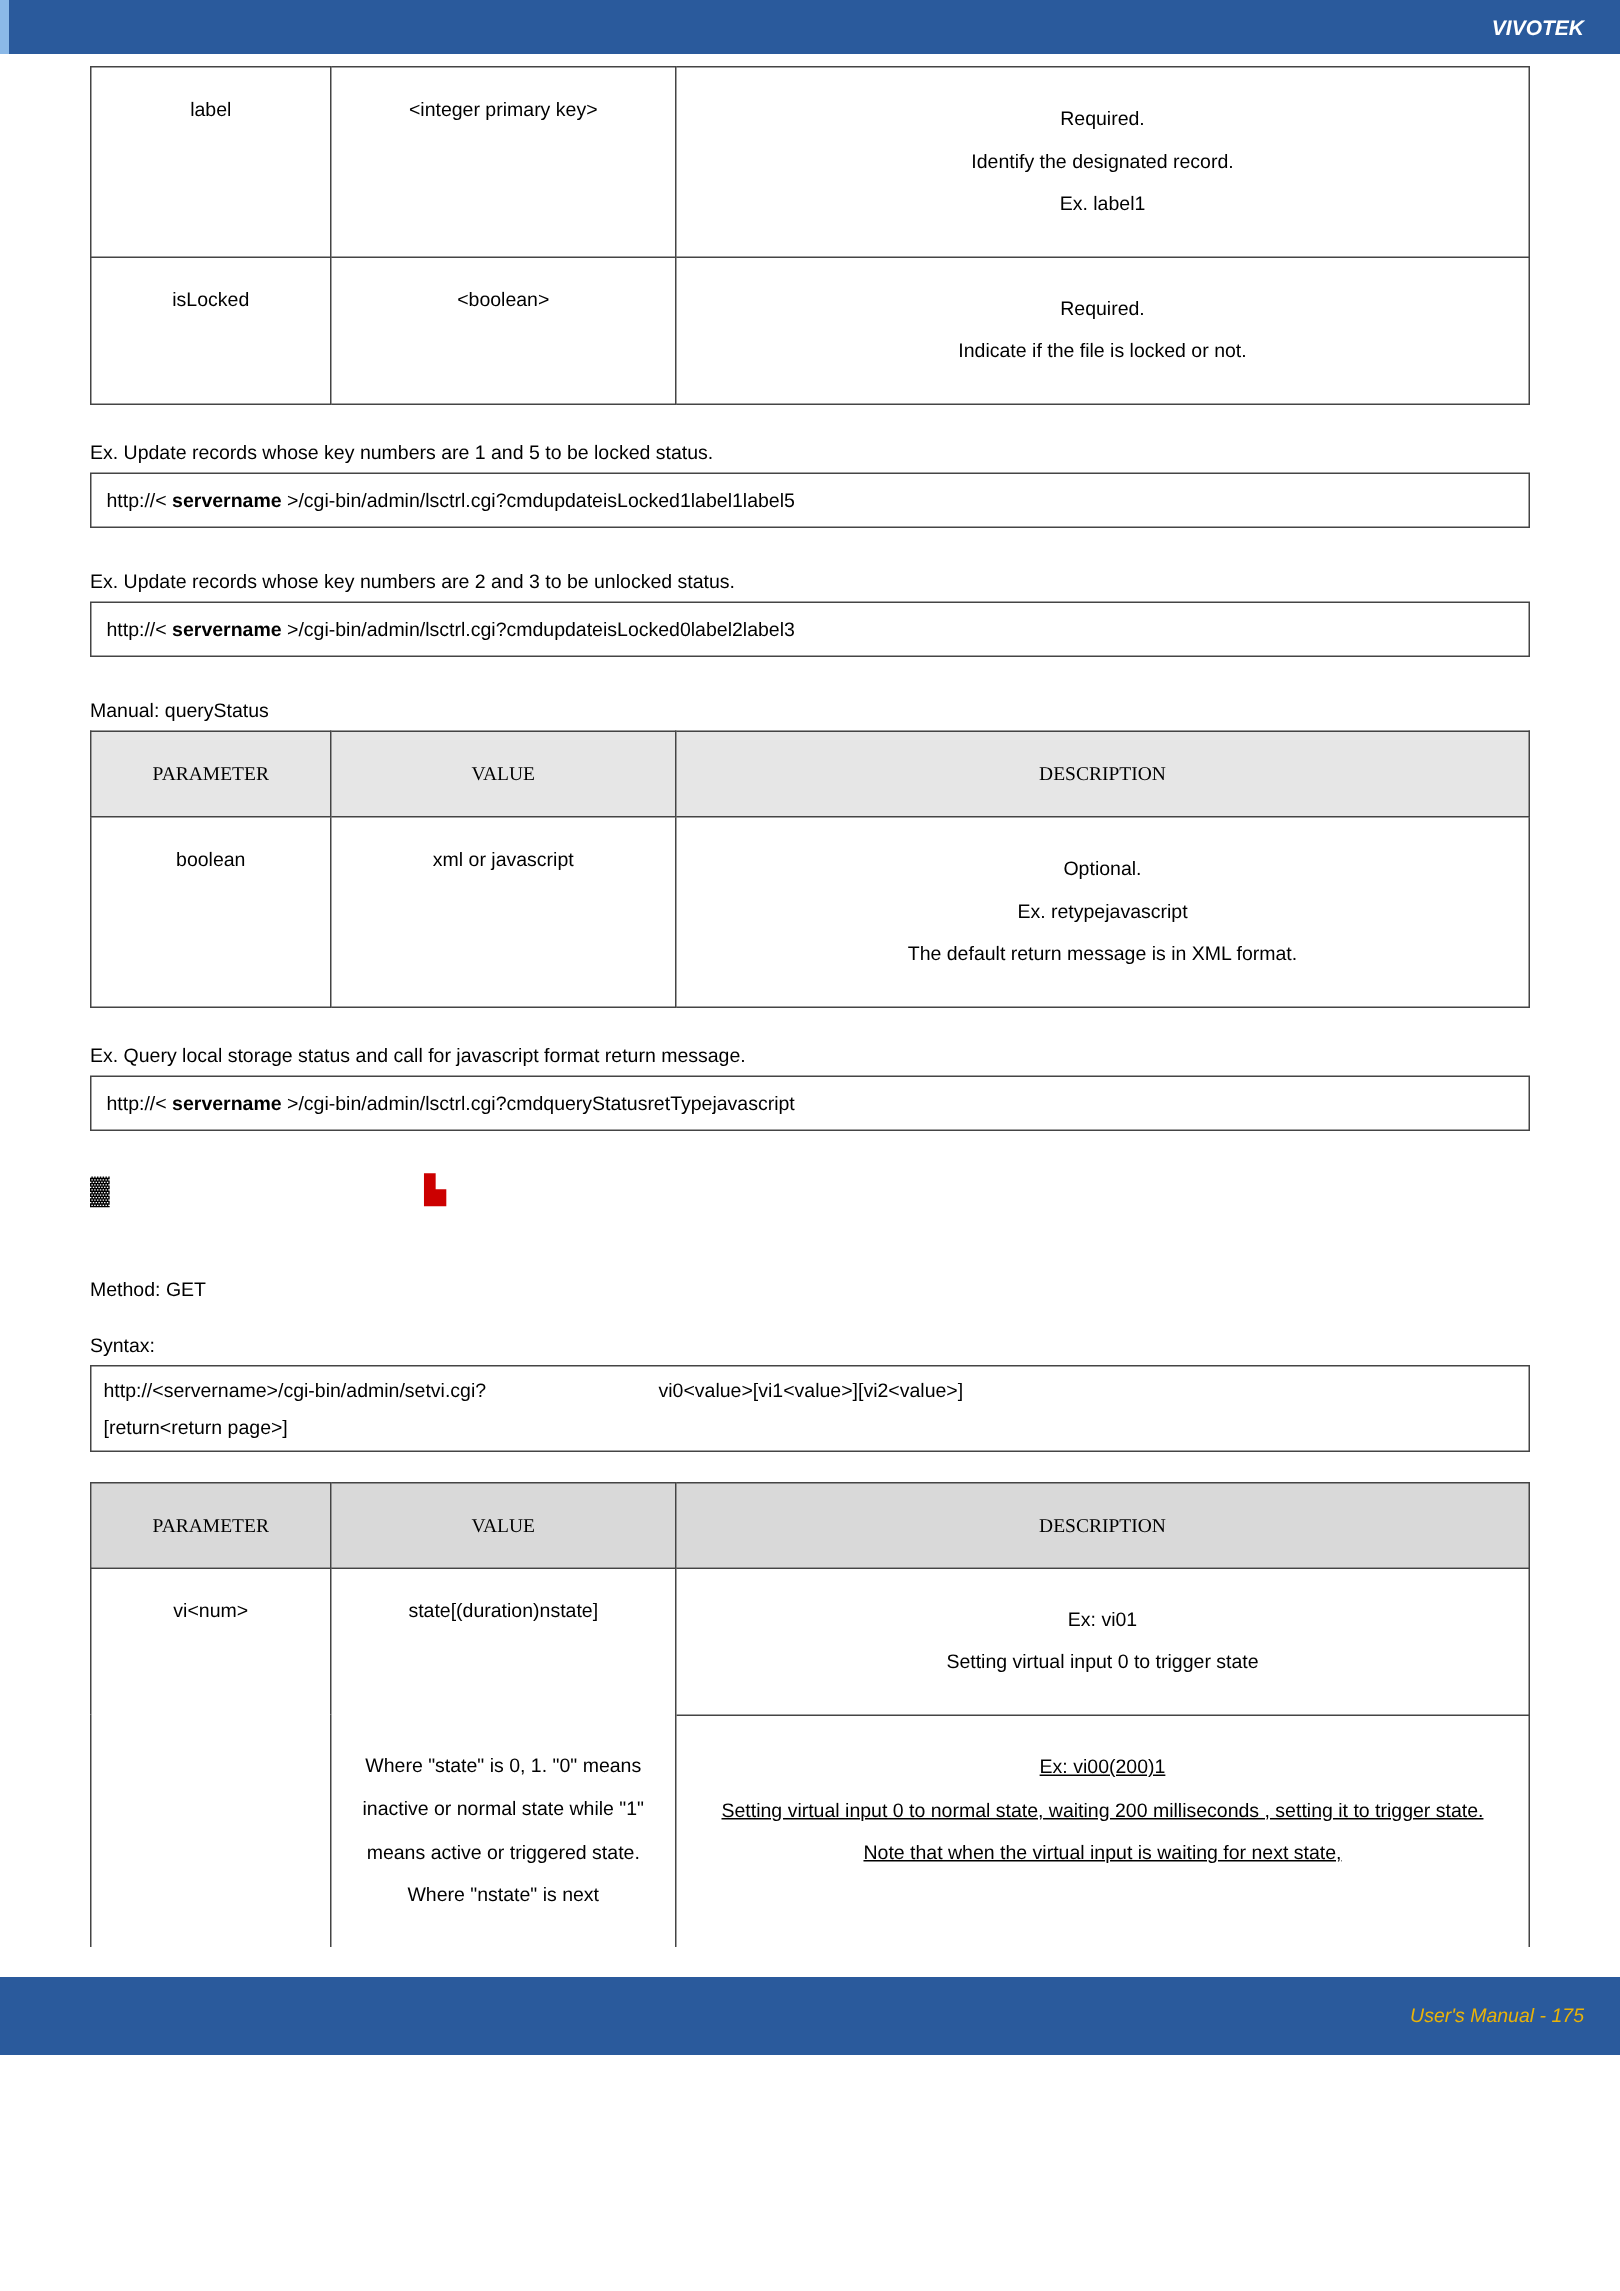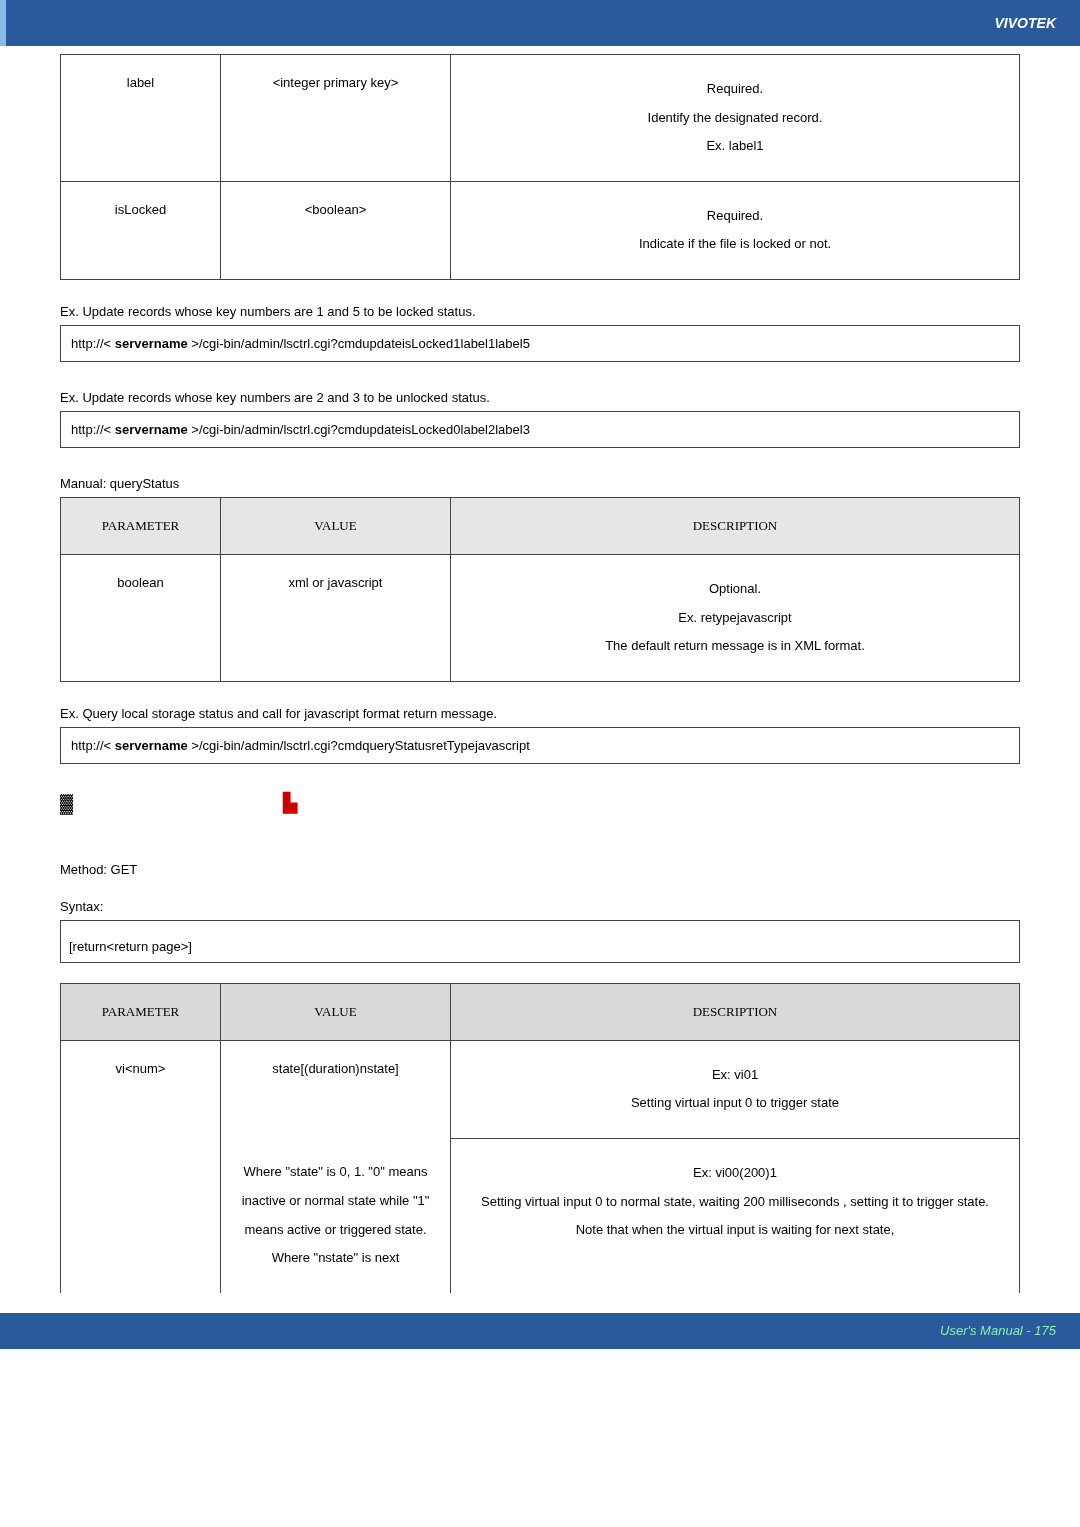--- a/index.html
+++ b/index.html
@@ -1,17 +1,17 @@
 <!DOCTYPE html>
 <html><head>
 <meta charset="utf-8">
 <style>
   * { box-sizing: border-box; margin: 0; padding: 0; }
   body { font-family: Arial, Helvetica, sans-serif; font-size: 13px; color: #000; background: #fff; width: 1080px; }
-  .topbar { height: 46px; background: #2a5a9c; border-left: 6px solid #8bb9e8; color: #fff; display: flex; justify-content: flex-end; align-items: center; padding-right: 24px; font-style: italic; font-weight: bold; font-size: 14px; }
+  .topbar { height: 36px; background: #2a5a9c; border-left: 6px solid #8bb9e8; color: #fff; display: flex; justify-content: flex-end; align-items: center; padding-right: 24px; font-style: italic; font-weight: bold; font-size: 14px; }
   .content { padding: 8px 60px 0 60px; }
   table { border-collapse: collapse; width: 100%; table-layout: fixed; }
   table.params { margin-bottom: 24px; }
   table.params th, table.params td { border: 1px solid #444; padding: 20px 8px; vertical-align: top; text-align: center; font-weight: normal; }
   table.params thead th { background: #d9d9d9; font-family: Liberation Serif, serif; }
   table.params thead.light th { background: #e6e6e6; }
   .col-param { width: 160px; }
   .col-value { width: 230px; }
   .ex-text { margin: 4px 0 6px 0; }
   .codebox { border: 1px solid #444; padding: 10px 10px; margin-bottom: 28px; }
@@ -19,21 +19,21 @@
   .subhead { margin: 20px 0 6px 0; }
   .sectionglyph { font-size: 18px; font-weight: bold; margin: 18px 0 14px 0; }
   .note-line { margin-bottom: 12px; }
   .method-line { margin-bottom: 22px; margin-top: 48px; }
   .syntax-line { margin-bottom: 6px; }
   .syntax-box { border: 1px solid #444; padding: 8px 8px; margin-bottom: 20px; }
   .syntax-row { display: flex; }
   .syntax-row > div:first-child { width: 370px; }
   .syntax-line2 { margin-top: 10px; }
   table.params td .multi { line-height: 2.2; }
-  .footer { height: 36px; background: #2a5a9c; color: #86efac; display: flex; justify-content: flex-end; align-items: center; padding-right: 24px; font-style: italic; font-size: 13px; margin-top: 20px; }
+  .footer { height: 52px; background: #2a5a9c; color: #eab308; display: flex; justify-content: flex-end; align-items: center; padding-right: 24px; font-style: italic; font-size: 13px; margin-top: 20px; }
   .descpad { line-height: 2.2; }
 </style>
 </head>
 <body>
 
 <div class="topbar">
   <span>VIVOTEK</span>
 </div>
 
 <div class="content">
@@ -110,20 +110,24 @@
   <div class="sectionglyph">
     <span style="display:inline-block;">▓</span>
     <span style="display:inline-block; width:200px;"></span>
     <span style="display:inline-block; color:#c00;">▙</span>
   </div>
 
   <p class="method-line">Method: GET</p>
 
   <p class="syntax-line">Syntax:</p>
   <div class="syntax-box">
+    <div class="syntax-row">
+      <div>http://&lt;servername&gt;/cgi-bin/admin/setvi.cgi?</div>
+      <div>vi0&lt;value&gt;[vi1&lt;value&gt;][vi2&lt;value&gt;]</div>
+    </div>
     <div class="syntax-line2">[return&lt;return page&gt;]</div>
   </div>
 
   <table class="params" style="margin-bottom:0;">
     <colgroup>
         <col class="col-param">
         <col class="col-value">
         <col>
       </colgroup>
     <thead>
@@ -140,21 +144,21 @@
         <td>
             <div class="descpad" style="white-space: pre-line;">Ex: vi01
 Setting virtual input 0 to trigger state</div>
           </td>
       </tr>
       <tr>
         <td style="border-top:none; border-bottom:none;">
             <div class="multi">Where "state" is 0, 1. "0" means inactive or normal state while "1" means active or triggered state. Where "nstate" is next</div>
           </td>
         <td style="border-bottom:none;">
-            <div class="descpad" style="white-space: pre-line;">Ex: vi00(200)1
+            <div class="descpad" style="white-space: pre-line; text-decoration: underline;">Ex: vi00(200)1
 Setting virtual input 0 to normal state, waiting 200 milliseconds    , setting it to trigger state.
 Note that when the virtual input is waiting for next state,</div>
           </td>
       </tr>
     </tbody>
   </table>
 
 </div>
 
 <div class="footer">

